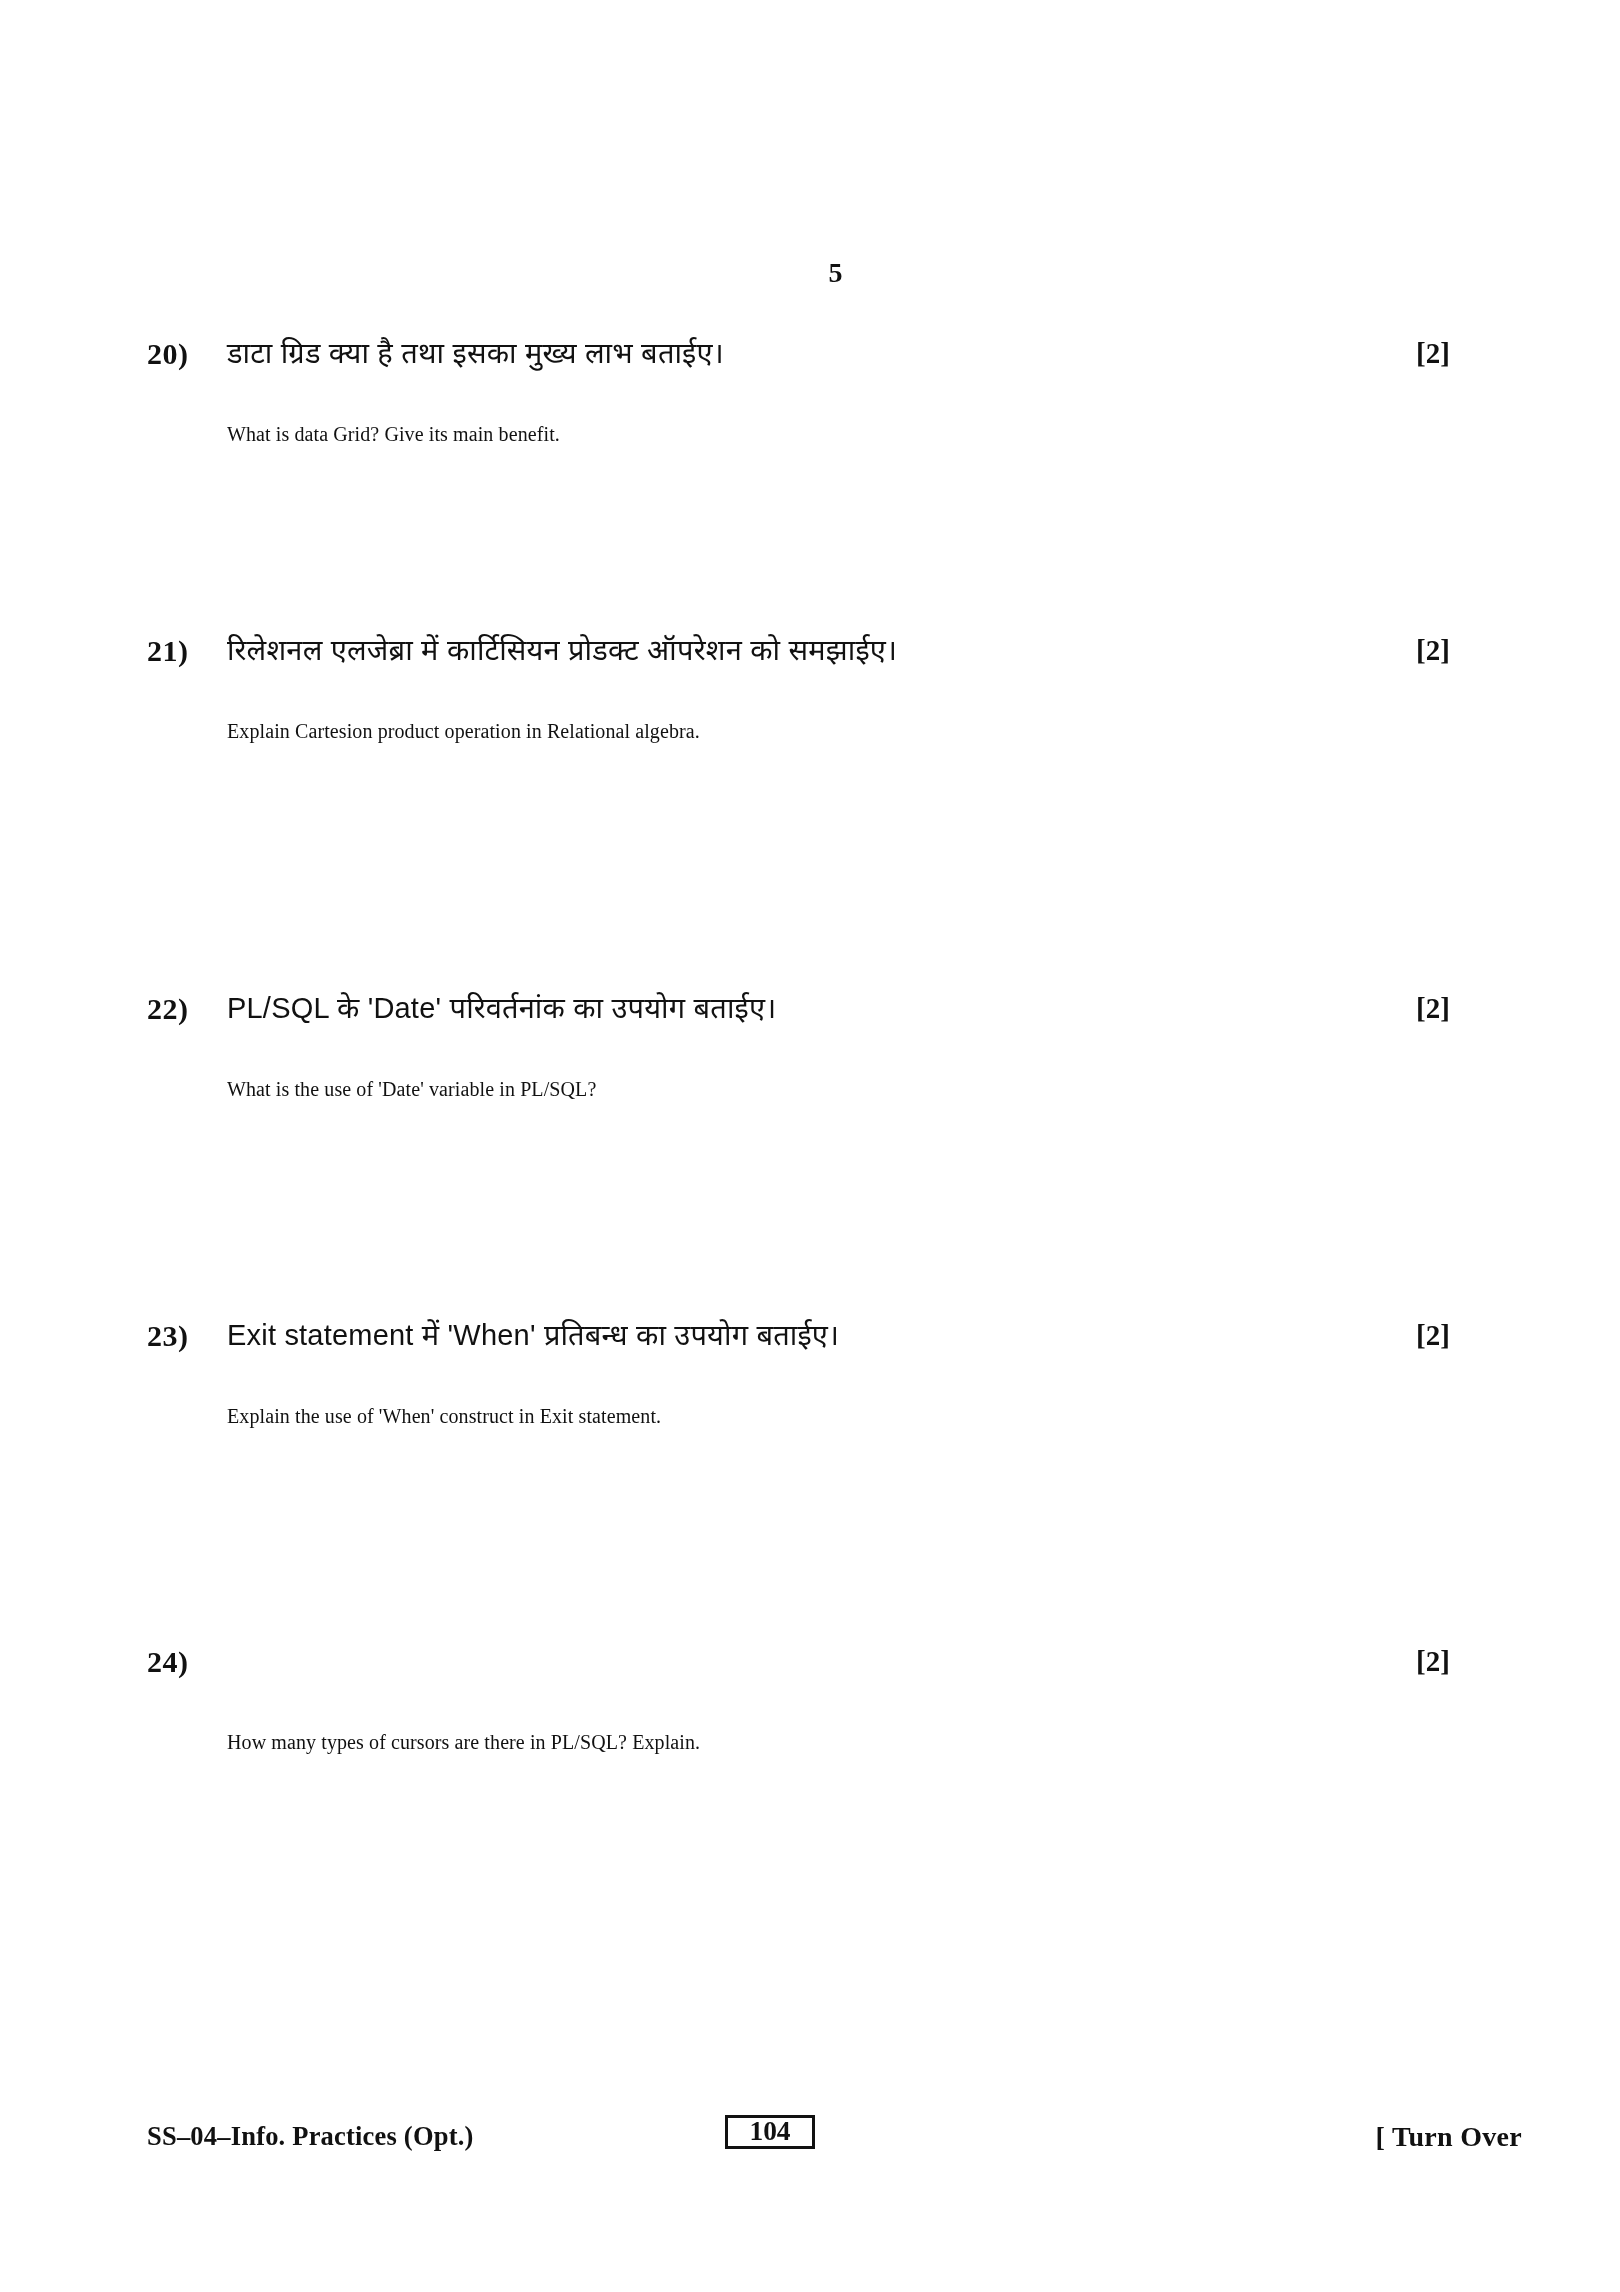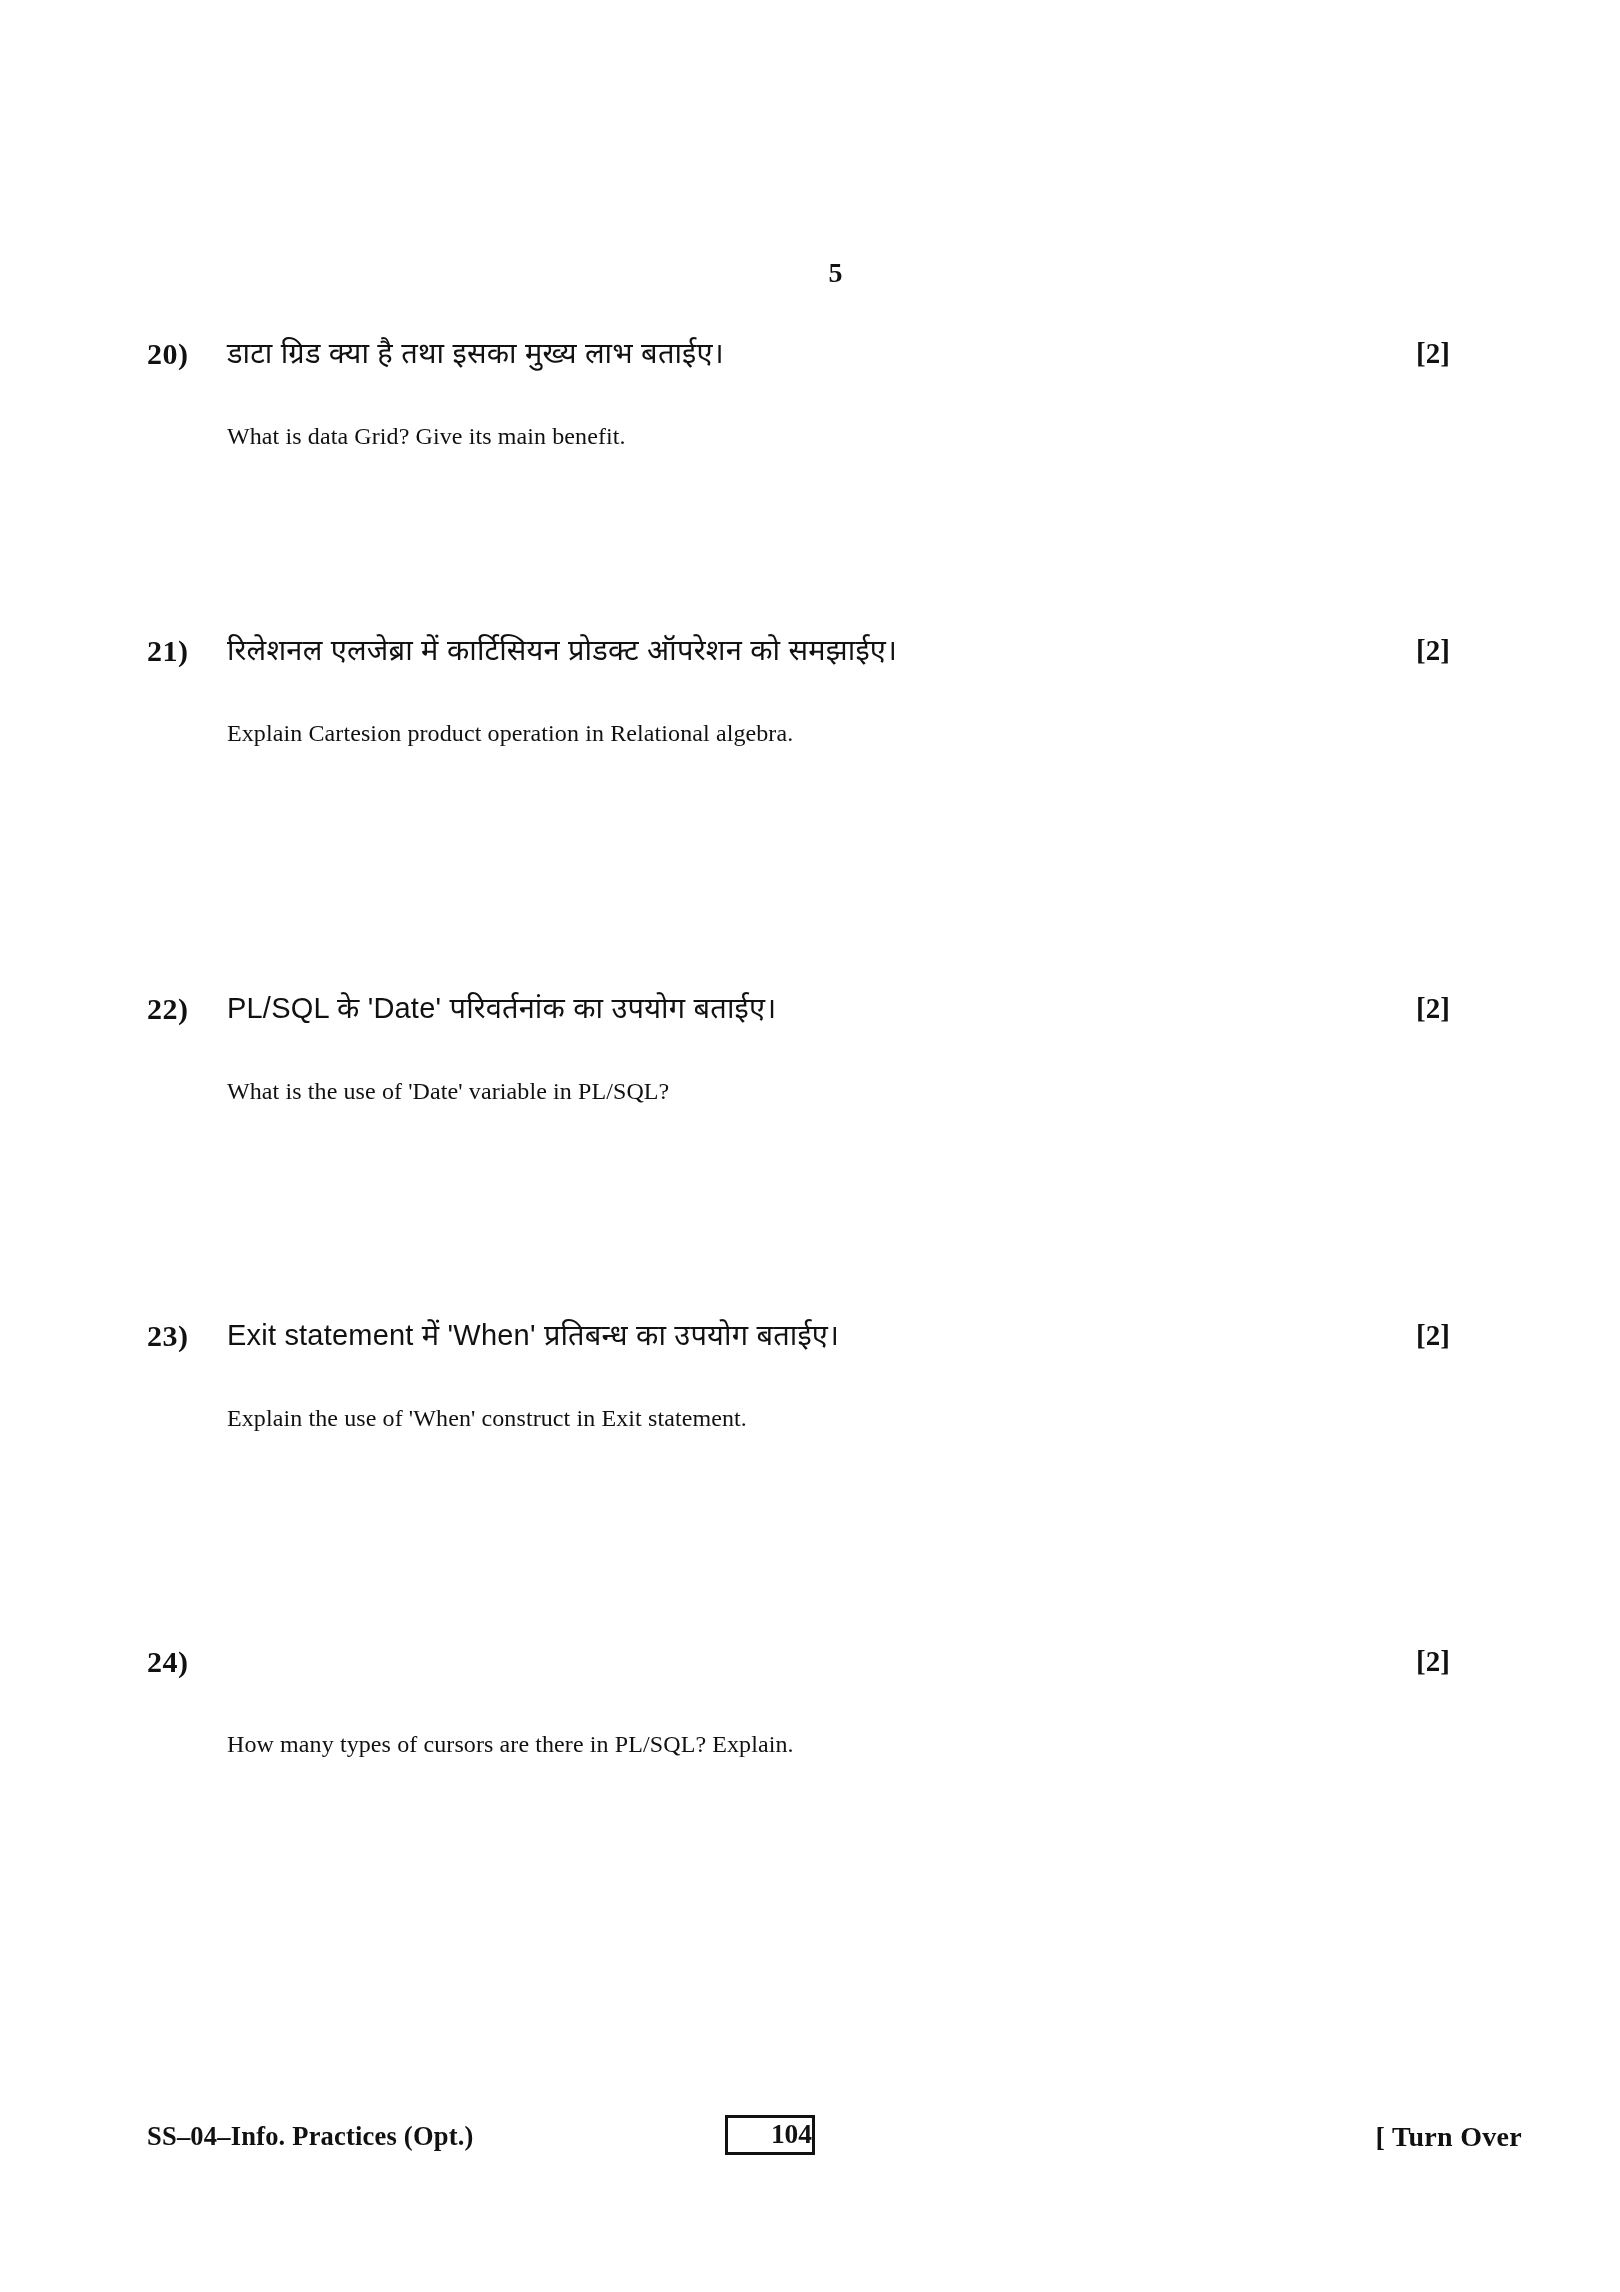--- a/index.html
+++ b/index.html
@@ -70,21 +70,21 @@
     position: absolute;
     left: 1269px;
     top: 0;
     font-size: 29px;
     font-weight: bold;
     white-space: nowrap;
   }
   .q-english {
     position: absolute;
     left: 80px;
-    font-size: 24px;
+    font-size: 20px;
     font-weight: normal;
     white-space: nowrap;
     letter-spacing: 0.1px;
   }
 
   
   .footer {
     position: absolute;
     left: 147px;
     right: 98px;
@@ -98,26 +98,26 @@
     font-size: 26.5px;
     font-weight: bold;
     white-space: nowrap;
     letter-spacing: 0.2px;
   }
   .footer-center {
     position: absolute;
     left: 578px;
     top: 0;
     width: 90px;
-    height: 40px;
+    height: 34px;
     border: 3.9px solid #111111;
     box-sizing: border-box;
     display: flex;
     align-items: center;
-    justify-content: flex-end;
+    justify-content: center;
   }
   .footer-center span {
     font-size: 27.4px;
     font-weight: bold;
     line-height: 1;
   }
   .footer-right {
     position: absolute;
     right: 0;
     top: 5.9px;

